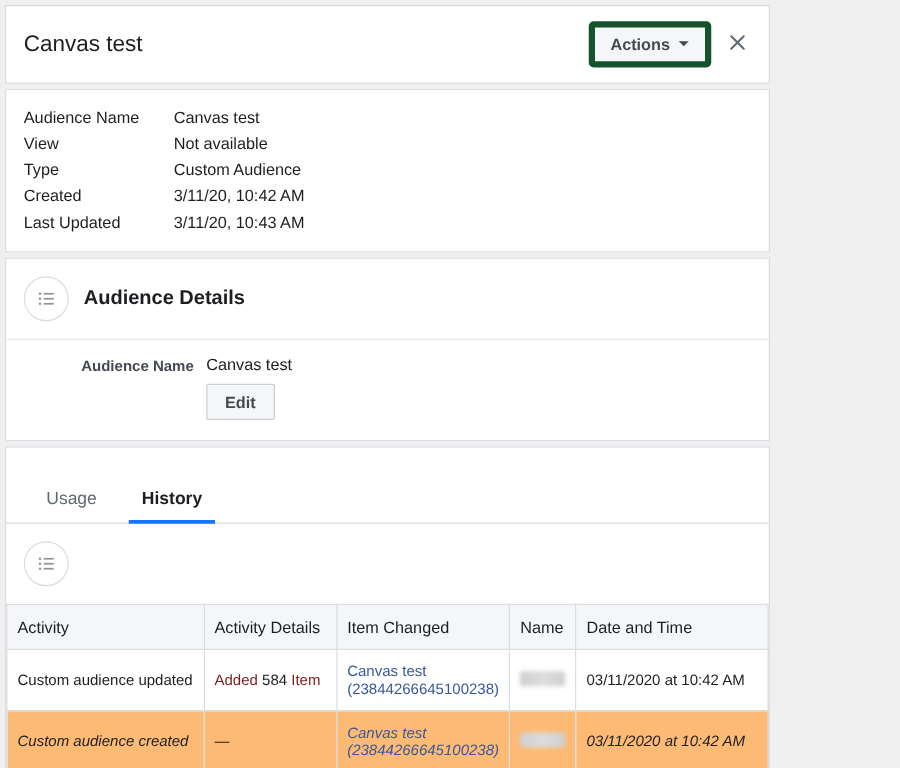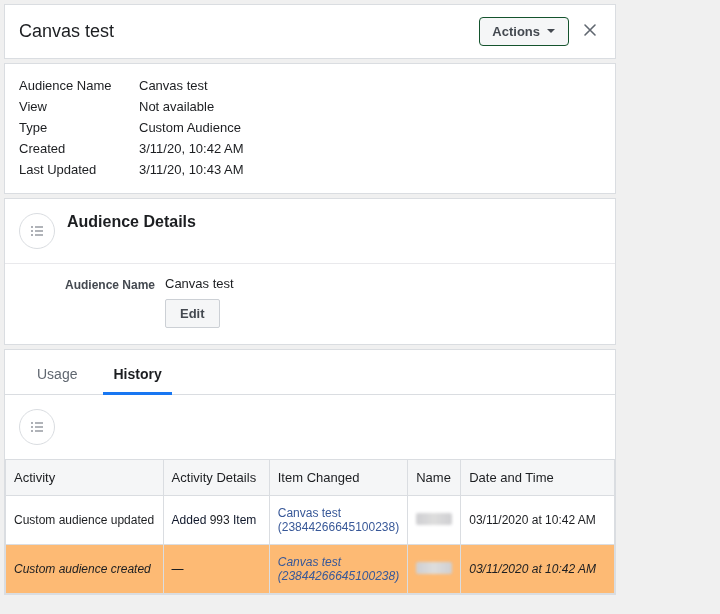--- a/index.html
+++ b/index.html
@@ -26,21 +26,21 @@
       padding: 12px 12px 12px 14px;
     }
     .header-title {
       font-size: 18px;
       font-weight: 400;
       color: #1c1e21;
     }
     .header-right { display: flex; align-items: center; gap: 8px; }
     .btn {
       background: #f5f6f7;
-      border: 1px solid #14532d;
+      border: 5px solid #14532d;
       border-radius: 4px;
       padding: 6px 12px;
       font-size: 13px;
       font-weight: 600;
       color: #444950;
       display: inline-flex;
       align-items: flex-start;
       gap: 6px;
       cursor: pointer;
       margin-left: 38px;
@@ -56,21 +56,21 @@
       justify-content: center;
     }
     
     .kv-block { padding: 14px 14px 16px 14px; }
     .kv-row { display: flex; margin-bottom: 6px; }
     .kv-row:last-child { margin-bottom: 0; }
     .kv-label { width: 120px; color: #1c1e21; }
     .kv-value { color: #1c1e21; }
     
     .section-pad { padding: 14px; }
-    .section-head { display: flex; gap: 12px; }
+    .section-head { display: flex; align-items: center; gap: 12px; }
     .round-icon {
       width: 36px; height: 36px;
       border: 1px solid #dadde1;
       border-radius: 50%;
       display: flex;
       align-items: center;
       justify-content: center;
       color: #90949c;
       flex-shrink: 0;
     }
@@ -87,21 +87,21 @@
       padding: 6px 14px;
       font-weight: 600;
       color: #444950;
       cursor: pointer;
       font-size: 13px;
     }
     
     .tabs-wrap { }
     .tabs { display: flex; border-bottom: 1px solid #dadde1; padding: 0 14px; }
     .tab {
-      padding: 16px 18px 12px 18px;
+      padding: 32px 18px 12px 18px;
       font-size: 14px;
       color: #606770;
       cursor: pointer;
       position: relative;
     }
     .tab.active {
       color: #1c1e21;
       font-weight: 700;
     }
     .tab.active::after {
@@ -128,21 +128,21 @@
       font-size: 13px;
     }
     table.hist td {
       border: 1px solid #dadde1;
       padding: 10px 8px;
       color: #1c1e21;
       vertical-align: middle;
     }
     table.hist tr.alt td { background: #fdba74; font-style: italic; }
     .link { color: #385898; cursor: pointer; }
-    .muted { color: #0f172a; }
+    .muted { color: #7f1d1d; }
     .activity-strong { color: #1c1e21; font-weight: 400; }
     .blur-box {
       display: inline-block;
       width: 36px; height: 12px;
       background: linear-gradient(90deg,#cfcfd2,#ddd,#cfcfd2);
       filter: blur(1.5px);
       border-radius: 2px;
     }
     .col-activity { width: 165px; }
     .col-details { width: 110px; }
@@ -254,21 +254,21 @@
           <th class="col-details">Activity Details</th>
           <th class="col-item">Item Changed</th>
           <th class="col-name">Name</th>
           <th class="col-date">Date and Time</th>
         </tr>
       </thead>
       <tbody>
         <tr>
           <td>Custom audience updated</td>
           <td>
-            <span class="muted">Added </span><span class="activity-strong">993</span><span class="muted"> Item</span>
+            <span class="muted">Added </span><span class="activity-strong">584</span><span class="muted"> Item</span>
           </td>
           <td><span class="link">Canvas test (23844266645100238)</span></td>
           <td><span class="blur-box"></span></td>
           <td>03/11/2020 at 10:42 AM</td>
         </tr>
         <tr class="alt">
           <td>Custom audience created</td>
           <td>—</td>
           <td><span class="link">Canvas test (23844266645100238)</span></td>
           <td><span class="blur-box"></span></td>

